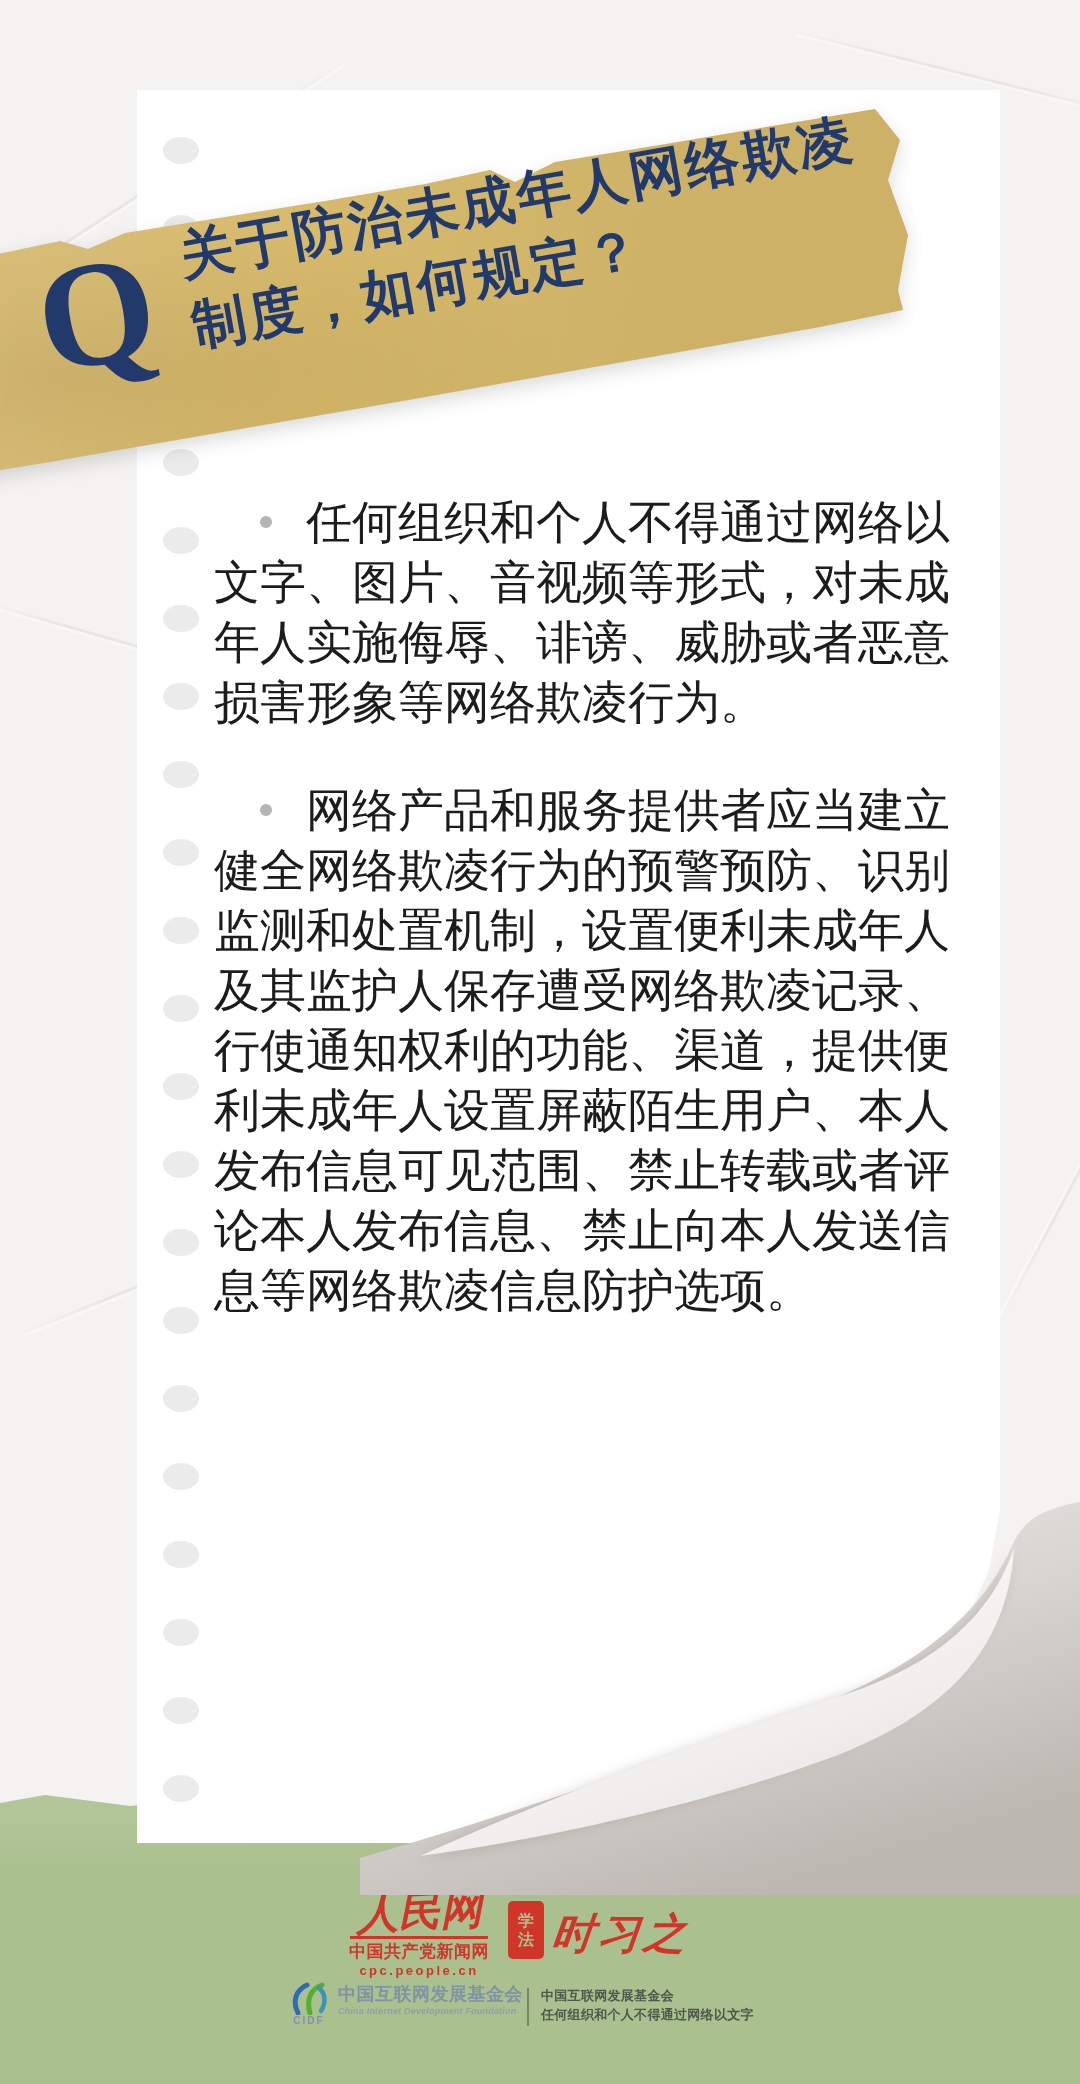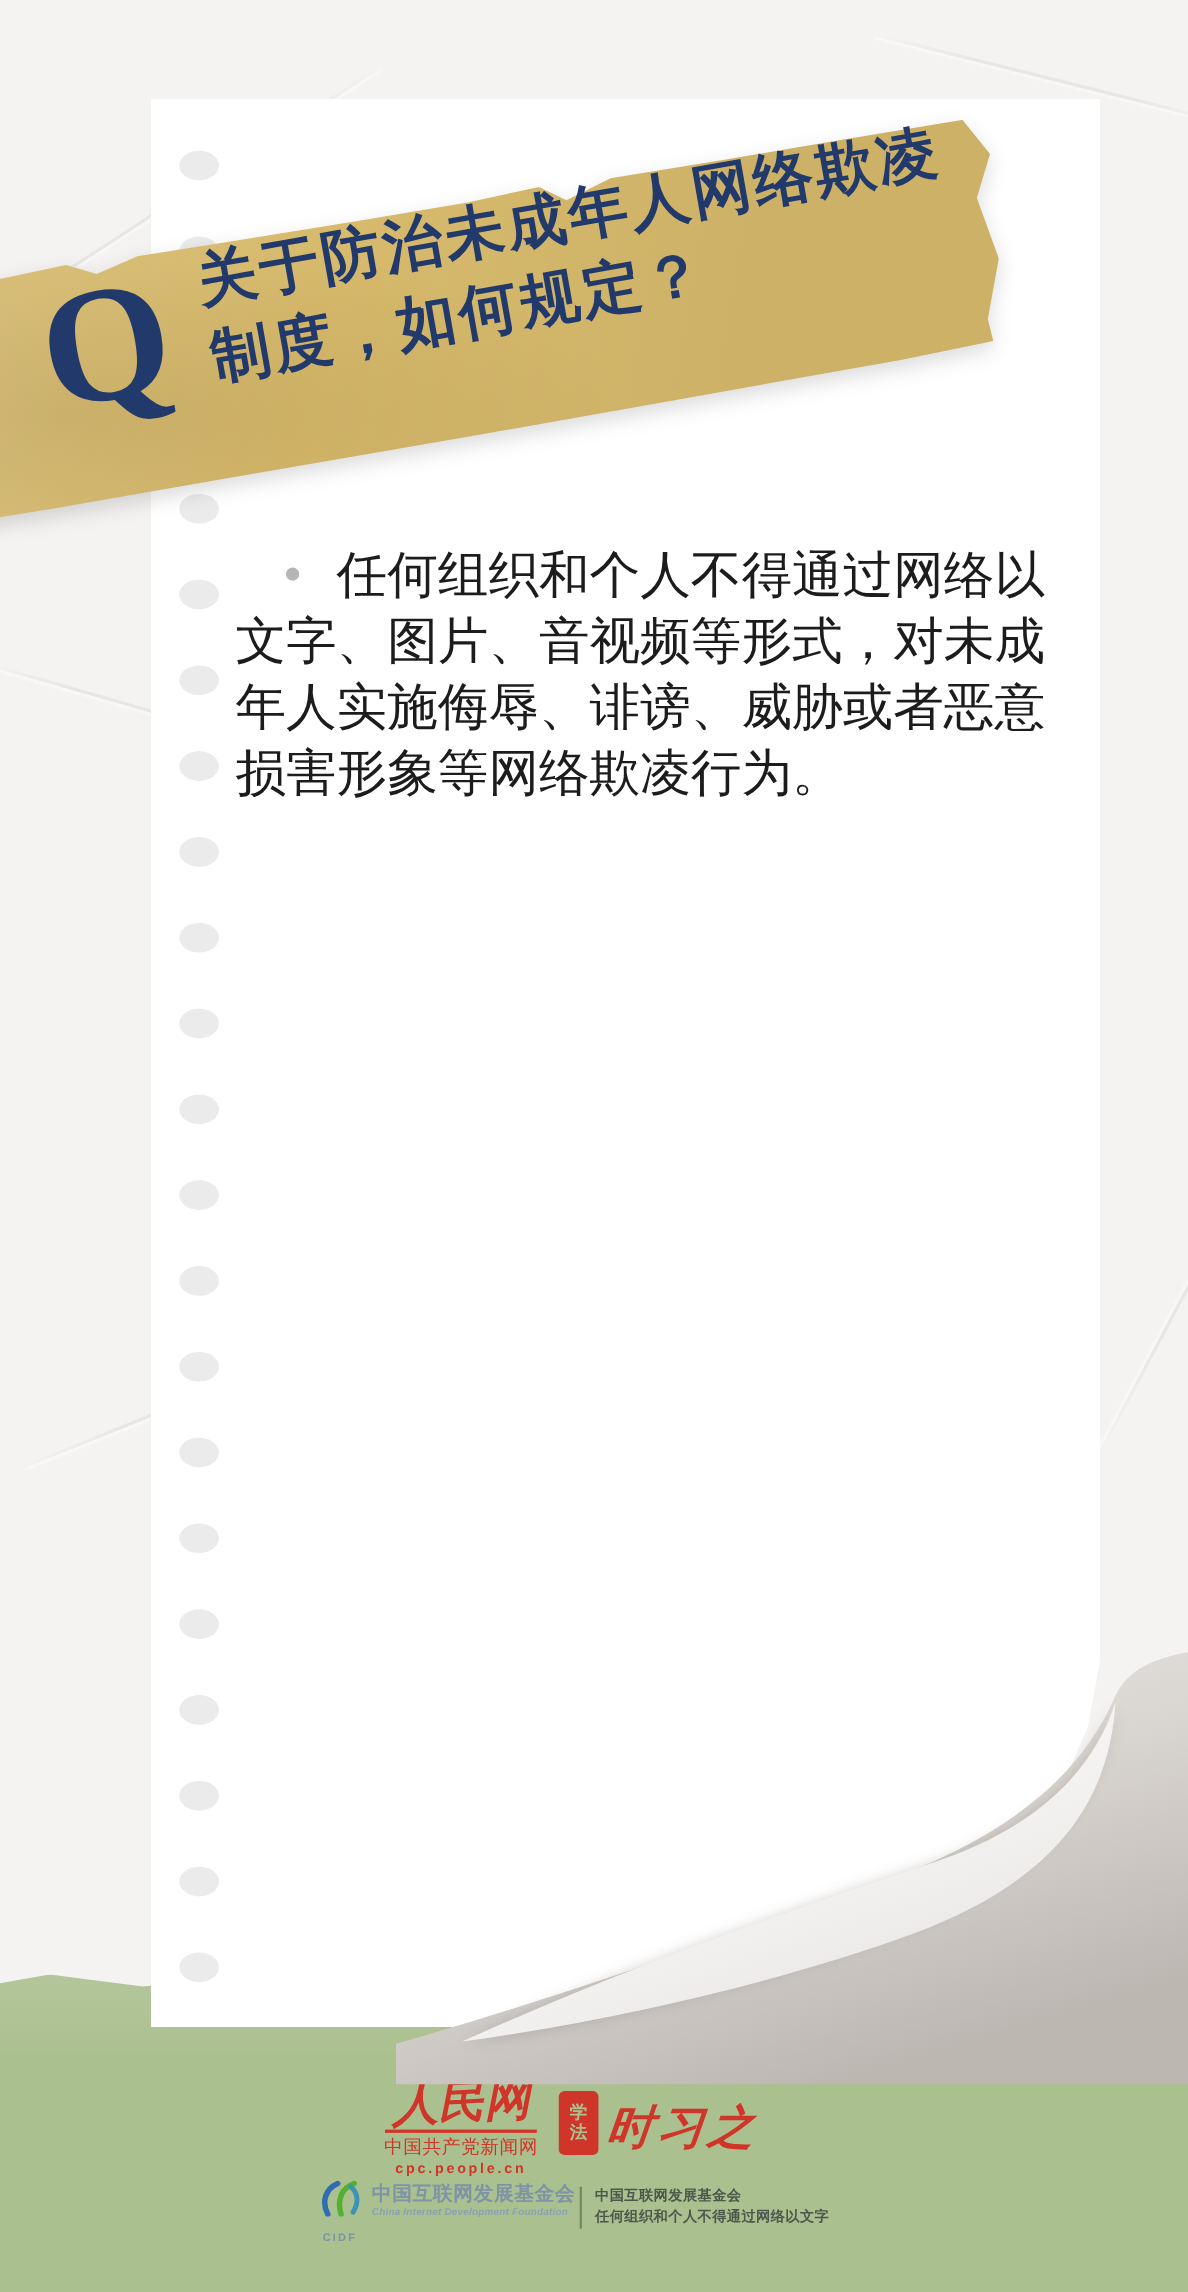--- a/index.html
+++ b/index.html
@@ -54,31 +54,31 @@
   .content{position:absolute;left:214px;top:492px;width:752px;z-index:4;}
   .para{position:relative;margin:0 0 48px 0;font-size:46px;line-height:60px;letter-spacing:0;
     color:#1c1c1c;text-indent:2em;word-break:break-all;font-weight:400;}
   .bullet{position:absolute;left:46px;top:24px;width:12px;height:12px;border-radius:50%;background:#b5b5b5;}
 
   
   .people-block{position:absolute;left:348px;top:1890px;width:142px;z-index:3;text-align:center;color:#d0352a;}
   .people-script{font-family:"Liberation Serif","DejaVu Serif",serif;font-style:italic;font-weight:700;
     font-size:42px;line-height:44px;transform:rotate(-3deg);display:block;}
   .people-underline{height:3px;background:#d0352a;margin:2px 2px 3px 2px;}
-  .people-site{font-size:17px;font-weight:400;letter-spacing:.5px;line-height:20px;}
+  .people-site{font-size:17px;font-weight:700;letter-spacing:.5px;line-height:20px;}
   .people-domain{font-size:13px;font-weight:700;letter-spacing:2.5px;line-height:17px;}
   .stamp{position:absolute;left:508px;top:1901px;width:36px;height:58px;background:#d0352a;border-radius:5px;
     display:flex;flex-direction:column;align-items:center;justify-content:center;gap:2px;z-index:3;}
   .stamp span{color:#abc08f;font-size:16px;font-weight:800;line-height:17px;}
   .brand{position:absolute;left:552px;top:1906px;font-size:42px;font-weight:900;font-style:italic;
     color:#d0352a;letter-spacing:4px;transform:skewX(-6deg);z-index:3;white-space:nowrap;}
 
   .cidf-block{position:absolute;left:288px;top:1981px;display:flex;align-items:flex-start;gap:8px;z-index:3;}
   .cidf-badge{display:flex;flex-direction:column;align-items:center;}
-  .cidf-abbr{font-size:10px;font-weight:700;letter-spacing:2px;color:#7e93a6;margin-top:14px;}
+  .cidf-abbr{font-size:10px;font-weight:700;letter-spacing:2px;color:#7e93a6;margin-top:0;}
   .cidf-names{display:flex;flex-direction:column;margin-top:3px;}
   .cidf-cn{font-size:18px;font-weight:800;color:#7e93a6;letter-spacing:.5px;line-height:21px;white-space:nowrap;}
   .cidf-en{font-size:9px;font-weight:700;color:#8aa0b4;letter-spacing:.2px;line-height:12px;white-space:nowrap;font-style:italic;}
   .divider{position:absolute;left:527px;top:1988px;width:2px;height:38px;background:#76865f;z-index:3;}
   .support-block{position:absolute;left:541px;top:1986px;z-index:3;color:#4d584c;}
   .support-line{font-size:13px;font-weight:800;line-height:19px;letter-spacing:.3px;white-space:nowrap;}
 </style>
 </head>
 <body>
 
@@ -113,20 +113,21 @@
     <span class="dot" style="top: 1385px;"></span>
     <span class="dot" style="top: 1463px;"></span>
     <span class="dot" style="top: 1541px;"></span>
     <span class="dot" style="top: 1619px;"></span>
     <span class="dot" style="top: 1697px;"></span>
     <span class="dot" style="top: 1775px;"></span>
   </div>
 
 <div class="content">
   <p class="para"><span class="bullet"></span><span>任何组织和个人不得通过网络以文字、图片、音视频等形式，对未成年人实施侮辱、诽谤、威胁或者恶意损害形象等网络欺凌行为。</span></p>
+  <p class="para"><span class="bullet"></span><span>网络产品和服务提供者应当建立健全网络欺凌行为的预警预防、识别监测和处置机制，设置便利未成年人及其监护人保存遭受网络欺凌记录、行使通知权利的功能、渠道，提供便利未成年人设置屏蔽陌生用户、本人发布信息可见范围、禁止转载或者评论本人发布信息、禁止向本人发送信息等网络欺凌信息防护选项。</span></p>
 </div>
 
 <svg class="curl" width="720" height="395" viewBox="0 0 720 395">
   <defs>
     <linearGradient id="gU" x1="0" y1="0" x2="0.55" y2="1">
       <stop offset="0" stop-color="#f1f0ef"></stop>
       <stop offset="0.55" stop-color="#d8d4d0"></stop>
       <stop offset="1" stop-color="#bcb7b1"></stop>
     </linearGradient>
     <linearGradient id="gF" x1="0" y1="0" x2="0.7" y2="1">

